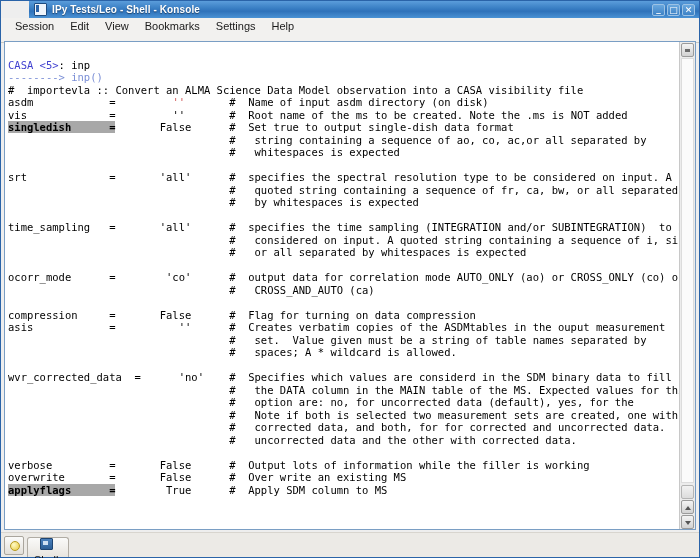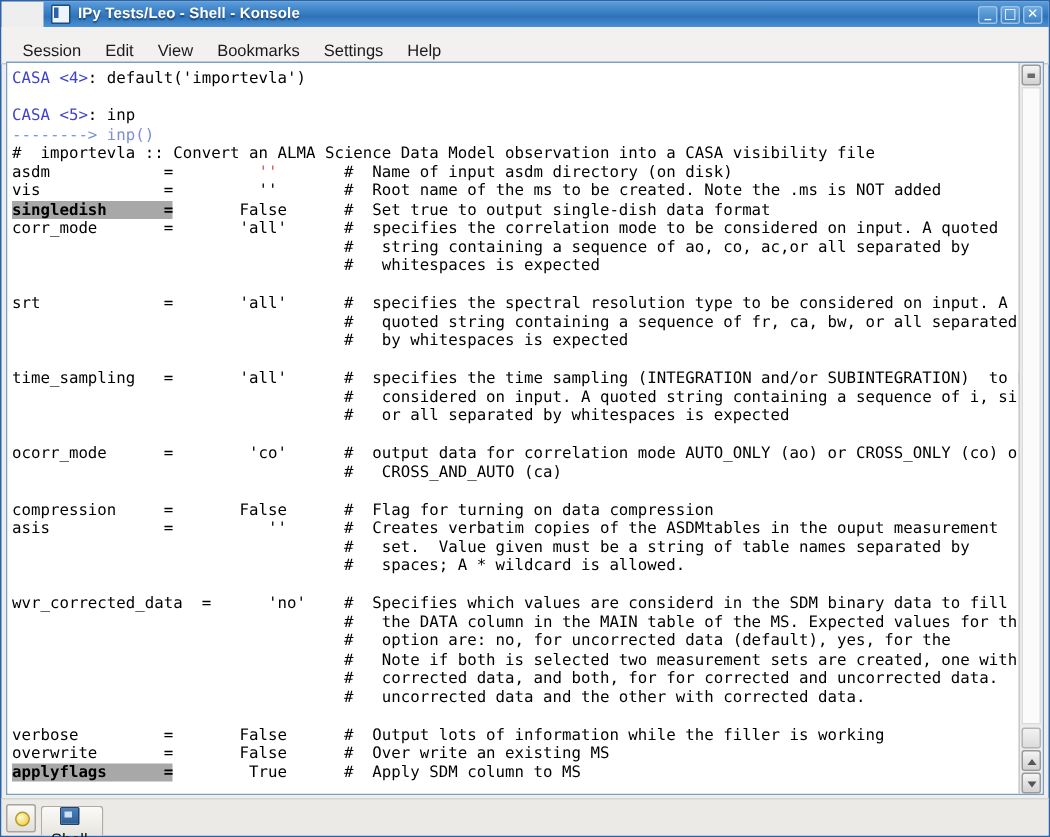--- a/index.html
+++ b/index.html
@@ -44,21 +44,21 @@
   .win-btn span{
     position:absolute;left:0;right:0;top:0;bottom:0;
     color:#ffffff;font-size:9px;line-height:10px;text-align:center;
     font-family:"DejaVu Sans", sans-serif;font-weight:bold;
   }
   .win-btn.min span{line-height:8px;}
   
   #menubar{
     position:absolute;left:0;top:17px;right:0;height:25px;
     background:#f2f1ef;border-bottom:1px solid #cbc8c2;
-    display:flex;align-items:flex-end;padding-left:6px;box-sizing:border-box;
+    display:flex;align-items:flex-start;padding-left:6px;box-sizing:border-box;
   }
   .menu-item{
     font-size:11px;color:#1a1a1a;padding:2px 8px;white-space:nowrap;
   }
   
   #term-wrap{
     position:absolute;left:3px;top:40px;right:3px;bottom:27px;
     border:1px solid #7a9ec4;background:#ffffff;
     display:flex;
   }
@@ -177,29 +177,27 @@
     <div class="menu-item">Session</div>
     <div class="menu-item">Edit</div>
     <div class="menu-item">View</div>
     <div class="menu-item">Bookmarks</div>
     <div class="menu-item">Settings</div>
     <div class="menu-item">Help</div>
   </div>
 
   <div id="term-wrap">
     <div id="terminal">
-        <div class="line"><span class="tok c-prompt">CASA &lt;4&gt;</span><span class="tok c-black">: default('importevla')</span></div>
         <div class="line">&nbsp;</div>
         <div class="line"><span class="tok c-prompt">CASA &lt;5&gt;</span><span class="tok c-black">: inp</span></div>
         <div class="line"><span class="tok c-promptnum">--------&gt; inp()</span></div>
         <div class="line"><span class="tok c-black">#  importevla :: Convert an ALMA Science Data Model observation into a CASA visibility file</span></div>
         <div class="line"><span class="tok c-black">asdm            </span><span class="tok c-black">=</span><span class="tok c-red">         ''</span><span class="tok c-black">       #  Name of input asdm directory (on disk)</span></div>
         <div class="line"><span class="tok c-black">vis             </span><span class="tok c-black">=</span><span class="tok c-black">         ''</span><span class="tok c-black">       #  Root name of the ms to be created. Note the .ms is NOT added</span></div>
         <div class="line"><span class="tok c-hl">singledish      =</span><span class="tok c-black">       False</span><span class="tok c-black">      #  Set true to output single-dish data format</span></div>
-        <div class="line"><span class="tok c-black">corr_mode       =       'all'      #  specifies the correlation mode to be considered on input. A quoted</span></div>
         <div class="line"><span class="tok c-black">                                   #   string containing a sequence of ao, co, ac,or all separated by</span></div>
         <div class="line"><span class="tok c-black">                                   #   whitespaces is expected</span></div>
         <div class="line">&nbsp;</div>
         <div class="line"><span class="tok c-black">srt             =       'all'      #  specifies the spectral resolution type to be considered on input. A</span></div>
         <div class="line"><span class="tok c-black">                                   #   quoted string containing a sequence of fr, ca, bw, or all separated</span></div>
         <div class="line"><span class="tok c-black">                                   #   by whitespaces is expected</span></div>
         <div class="line">&nbsp;</div>
         <div class="line"><span class="tok c-black">time_sampling   =       'all'      #  specifies the time sampling (INTEGRATION and/or SUBINTEGRATION)  to be</span></div>
         <div class="line"><span class="tok c-black">                                   #   considered on input. A quoted string containing a sequence of i, si,</span></div>
         <div class="line"><span class="tok c-black">                                   #   or all separated by whitespaces is expected</span></div>

